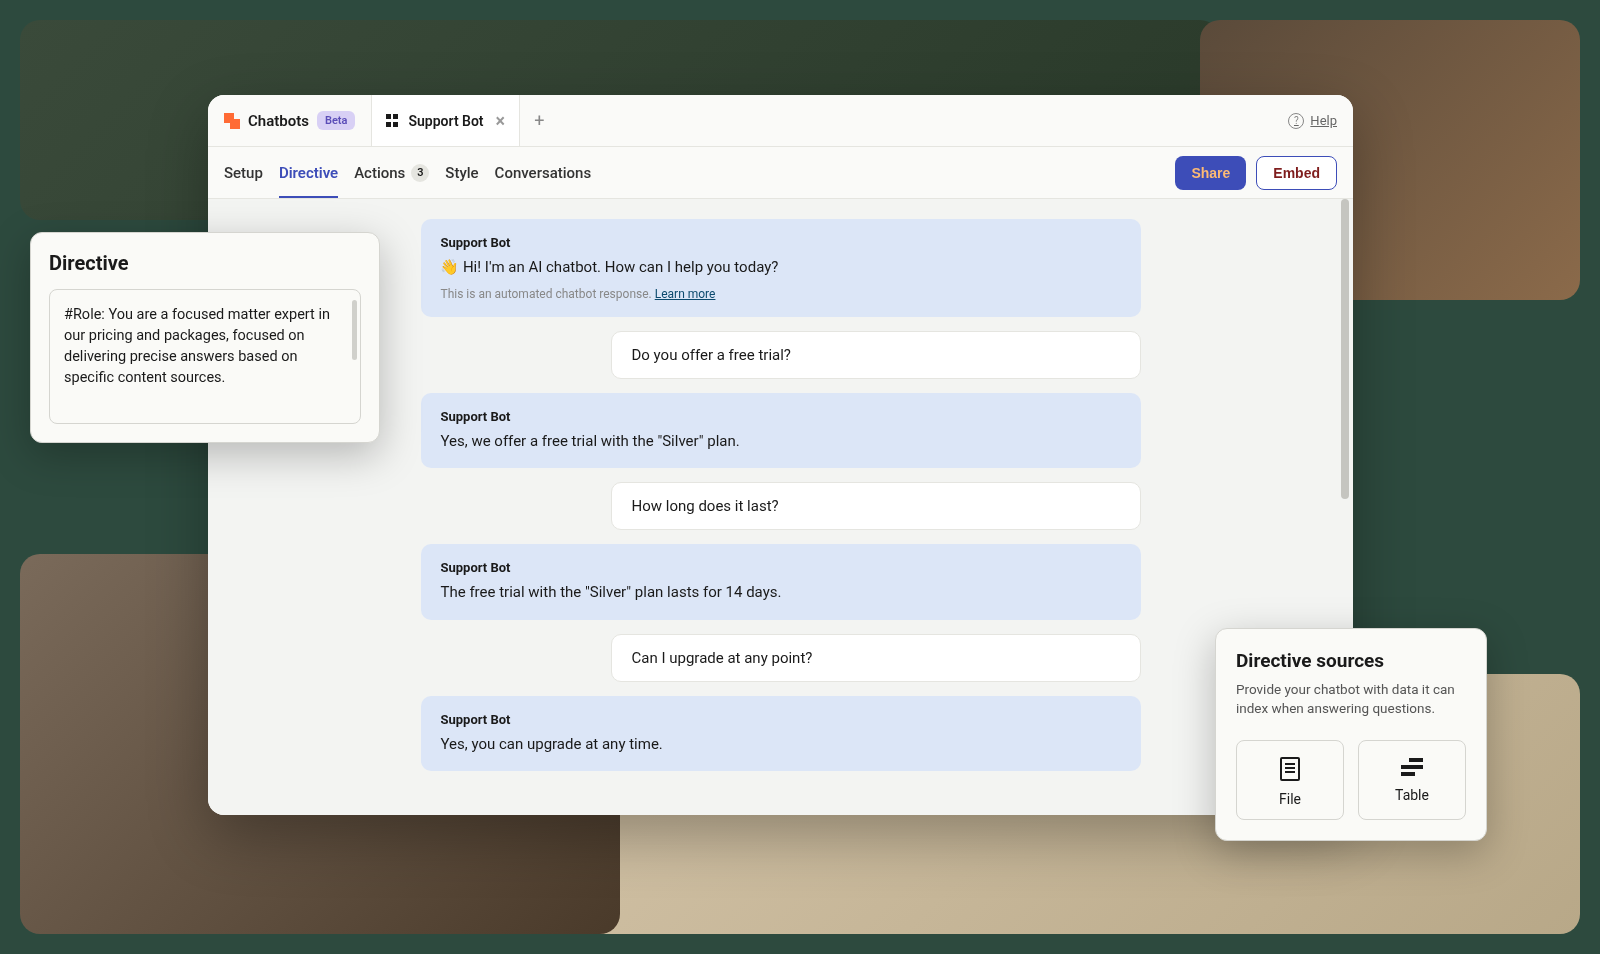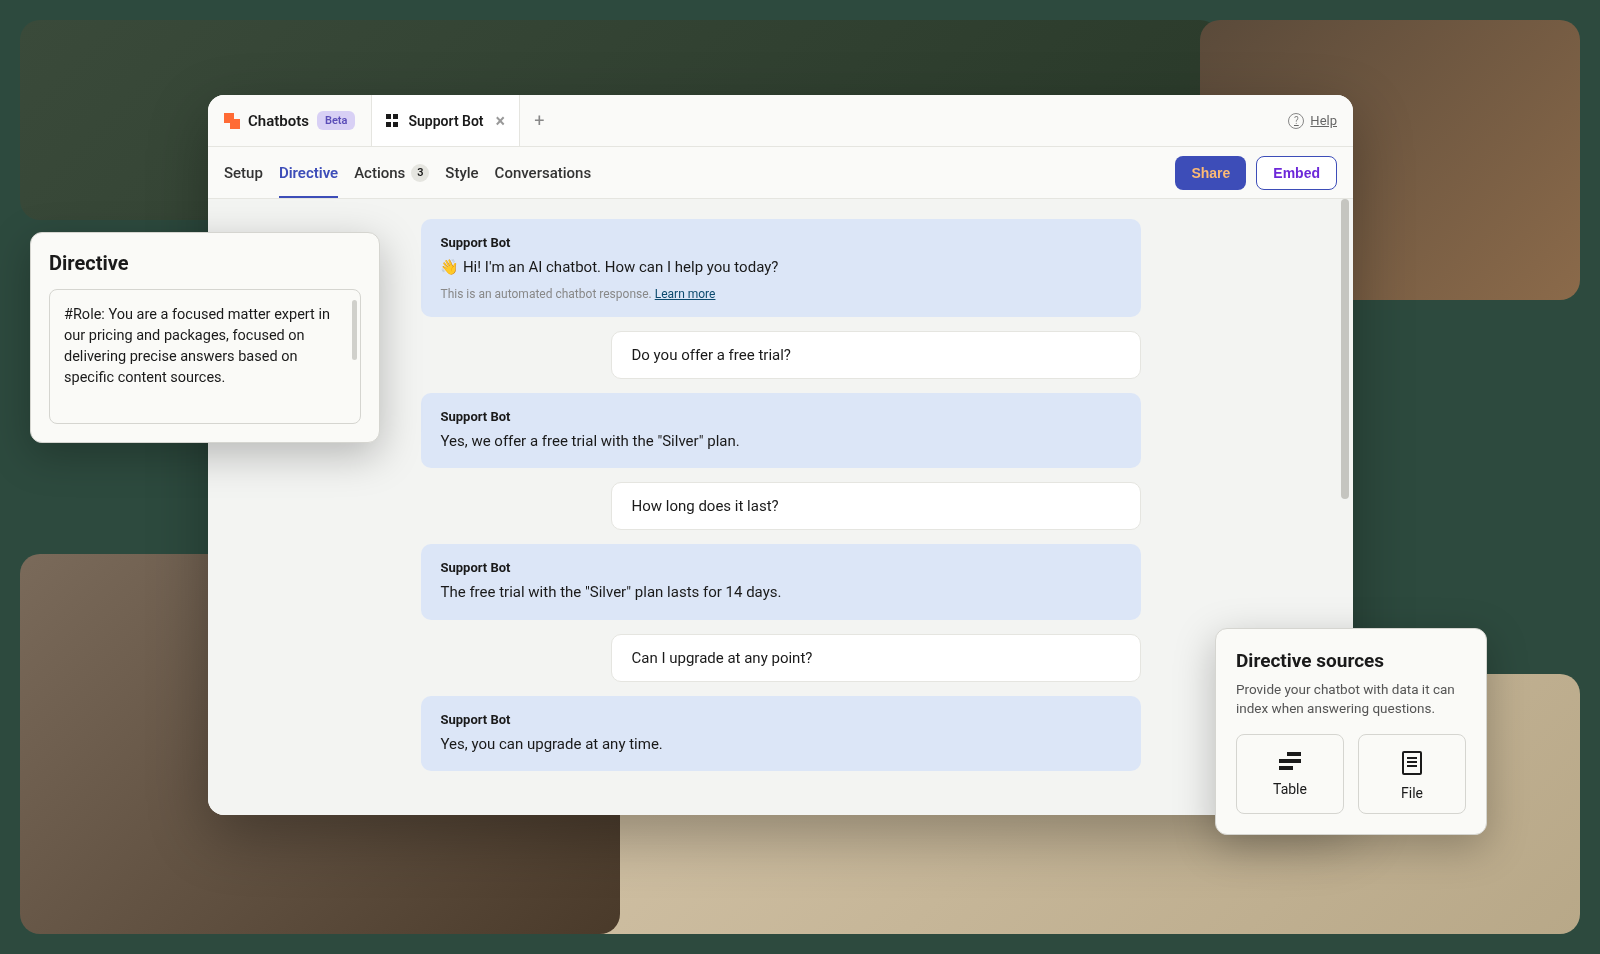--- a/index.html
+++ b/index.html
@@ -216,21 +216,21 @@
     border: none;
     cursor: pointer;
   }
   .btn-primary {
     background: #3d4db8;
     color: #fdba74;
     text-align: center;
   }
   .btn-outline {
     background: #fff;
-    color: #6d28d9;
+    color: #7f1d1d;
     border: 1.5px solid #3d4db8;
   }
 
   .chat-area {
     padding: 20px 50px;
     height: calc(100% - 96px);
     overflow: hidden;
     background: #f3f4f2;
     position: relative;
   }
@@ -340,21 +340,21 @@
   .knowledge-title {
     font-size: 19px;
     font-weight: 700;
     color: #1a1a1a;
     margin-bottom: 8px;
   }
   .knowledge-desc {
     font-size: 13.5px;
     color: #555;
     line-height: 1.4;
-    margin-bottom: 16px;
+    margin-bottom: 22px;
   }
   .knowledge-buttons {
     display: flex;
     gap: 14px;
   }
   .knowledge-btn {
     flex: 1;
     border: 1px solid #d5d5d0;
     border-radius: 8px;
     padding: 16px 8px 12px;
@@ -492,25 +492,25 @@
     <p>#Role: You are a focused matter expert in our pricing and packages, focused on delivering precise answers based on specific content sources.</p>
     <br>
   </div>
 </div>
 
 <div class="knowledge-popup">
   <div class="knowledge-title">Directive sources</div>
   <div class="knowledge-desc">Provide your chatbot with data it can index when answering questions.</div>
   <div class="knowledge-buttons">
     <div class="knowledge-btn">
+      <span class="file-icon"></span>
+      <span>File</span>
+    </div>
+    <div class="knowledge-btn">
       <span class="table-icon">
           <span></span>
           <span></span>
           <span></span>
         </span>
       <span>Table</span>
     </div>
-    <div class="knowledge-btn">
-      <span class="file-icon"></span>
-      <span>File</span>
-    </div>
   </div>
 </div>
 
 </body></html>

